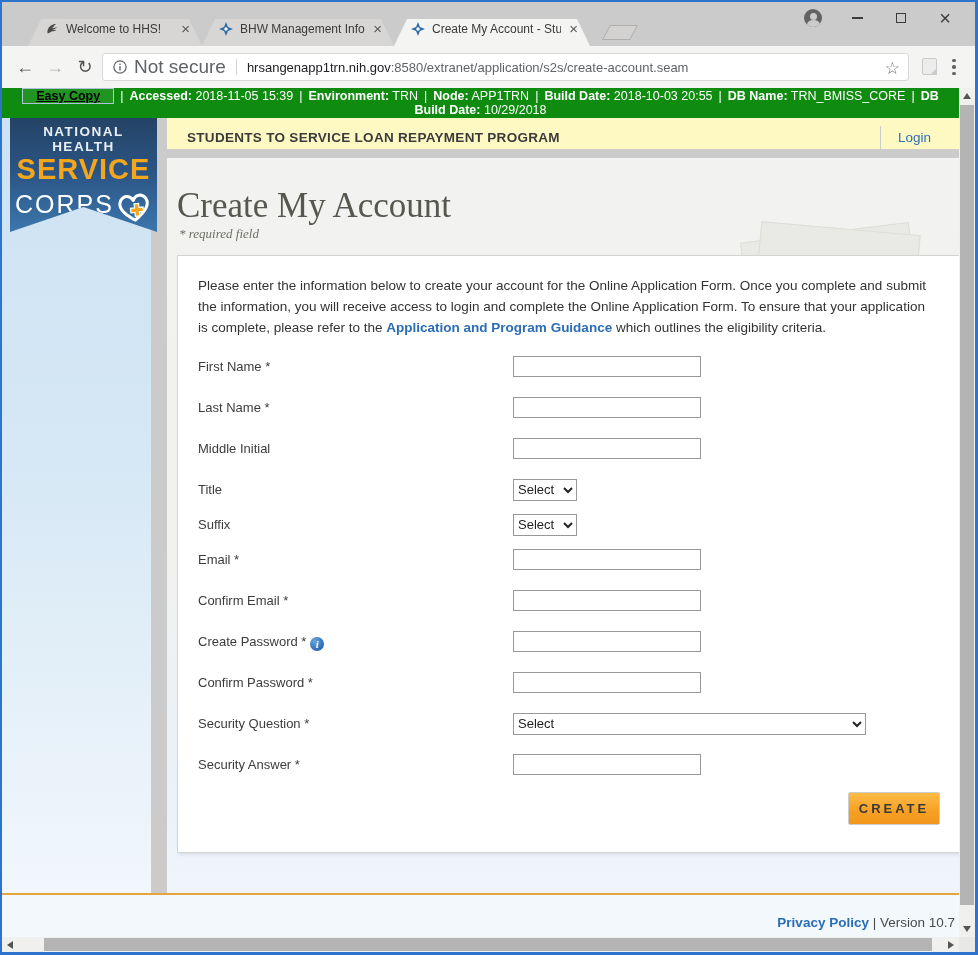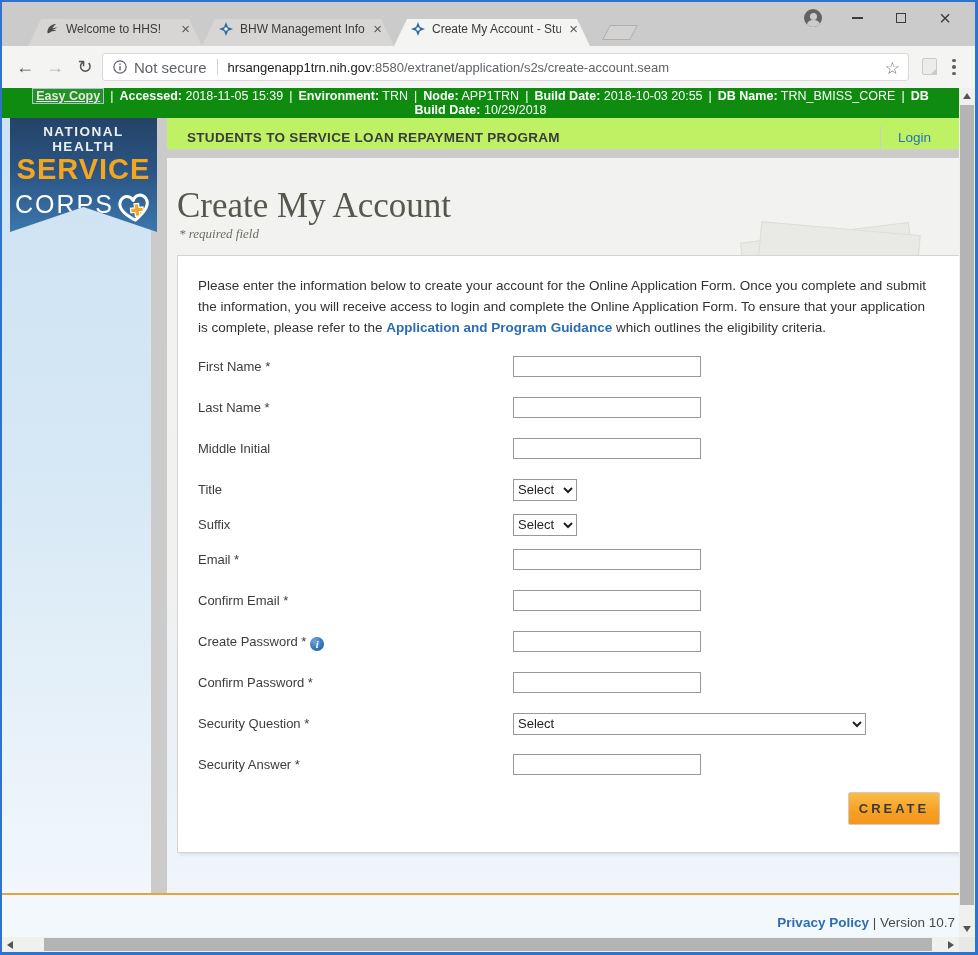--- a/index.html
+++ b/index.html
@@ -28,52 +28,52 @@
   .newtab-btn{position:absolute;left:604px;bottom:6px;width:28px;height:15px;background:#d3d2d1;border:1px solid #aeaeae;transform:skewX(-28deg);}
 
   
   .toolbar{position:absolute;top:44px;left:0;right:0;height:42px;background:#f4f4f3;z-index:2;}
   .nav-ic{position:absolute;top:8px;width:26px;height:26px;display:flex;align-items:center;justify-content:center;
           font-size:18px;color:#555;border-radius:50%;}
   .nav-ic.disabled{color:#b7b7b7;}
   .urlbox{position:absolute;left:100px;right:66px;top:7px;height:28px;background:#fff;border:1px solid #d9d9d9;border-radius:3px;
           display:flex;align-items:center;padding:0 30px 0 10px;}
   .info-ic{width:14px;height:14px;flex:none;margin-right:7px;}
-  .secure-label{font-size:15px;color:#5f6368;white-space:nowrap;}
+  .secure-label{font-size:19px;color:#5f6368;white-space:nowrap;}
   .url-div{width:1px;height:16px;background:#d2d2d2;margin:0 10px;flex:none;}
   .url-text{font-size:13px;white-space:nowrap;overflow:hidden;color:#5f6368;}
   .url-host{color:#202124;}
   .star-ic{position:absolute;right:8px;top:4px;font-size:17px;color:#6e6e6e;}
   .ext-ic{position:absolute;right:38px;top:12px;width:15px;height:17px;background:#ececec;border:1px solid #c9c9c9;border-radius:2px;}
   .ext-ic:before{content:"";position:absolute;right:-1px;bottom:-1px;border-style:solid;border-width:0 0 7px 7px;border-color:transparent transparent #cbcbcb transparent;}
   .menu-dots{position:absolute;right:12px;top:9px;width:18px;height:24px;display:flex;flex-direction:column;align-items:center;justify-content:center;gap:3px;}
   .menu-dots i{width:3.5px;height:3.5px;border-radius:50%;background:#5f6368;}
 
   
   .env-banner{position:absolute;top:86px;left:0;right:16px;height:30px;background:#0f8b0f;color:#fff;z-index:6;
               text-align:center;font-size:12.5px;line-height:14px;padding-top:1px;white-space:nowrap;}
   .env-banner b{font-weight:bold;}
   .env-sep{padding:0 6px;}
-  .easy-copy{color:#e5e5e5;text-decoration:underline;border:1px solid #aec3da;background:rgba(255,255,255,.08);padding:0 3px;font-weight:bold;text-align:right;}
+  .easy-copy{color:#000000;text-decoration:underline;border:1px solid #aec3da;background:rgba(255,255,255,.08);padding:0 13px;font-weight:bold;text-align:right;}
 
   
   .page-band{position:absolute;top:116px;left:0;right:16px;height:775px;overflow:hidden;}
   .sidebar{position:absolute;left:0;top:0;width:149px;height:100%;
            background:linear-gradient(180deg,#cde2f2 0%,#d6e8f5 45%,#eaf3fa 85%,#f1f7fc 100%);padding-left:25px;}
   .logo{position:absolute;left:8px;top:-18px;width:147px;height:132px;z-index:5;
         background:linear-gradient(180deg,#223d5b 0%,#2b5585 55%,#3c77ad 100%);
         clip-path:polygon(0 0,100% 0,100% 100%,50% 81%,0 100%);
         padding-top:24px;text-align:center;}
   .logo-l1{color:#e9eef3;font-size:13.5px;letter-spacing:1.5px;font-weight:bold;}
   .logo-l2{color:#f4a71d;font-size:29px;font-weight:bold;letter-spacing:1px;line-height:31px;}
   .logo-l3{color:#fff;font-size:25px;letter-spacing:2px;line-height:29px;display:flex;align-items:center;justify-content:center;gap:2px;}
   .heart-ic{width:36px;height:33px;margin-top:6px;transform:rotate(-6deg);}
 
   .main-col{position:absolute;left:165px;top:0;right:0;height:100%;}
-  .prog-header{position:absolute;top:0;left:0;right:0;height:32px;background:#bef264;border-bottom:1px solid #cfcfcf;}
+  .prog-header{position:absolute;top:0;left:0;right:0;height:32px;background:#fef9c3;border-bottom:1px solid #cfcfcf;}
   .prog-title{position:absolute;left:20px;top:12px;font-size:13.5px;font-weight:bold;color:#3b3b3b;letter-spacing:.3px;}
   .login-div{position:absolute;right:78px;top:8px;width:1px;height:24px;background:#ccc;}
   .login-link{position:absolute;right:28px;top:12px;font-size:13.5px;color:#2a6fb8;}
 
   .content-zone{position:absolute;top:40px;left:0;right:0;bottom:0;
                 background:linear-gradient(180deg,#f2f2f0 0%,#f1f1ef 55%,#eaf1f8 85%,#eff5fb 100%);}
   .page-title{position:absolute;left:10px;top:28px;font-family:"Liberation Serif",serif;font-size:35px;color:#57574f;}
   .required-note{position:absolute;left:12px;top:68px;font-family:"Liberation Serif",serif;font-style:italic;font-size:13px;color:#6e6e65;}
 
   .paper-deco{position:absolute;right:42px;top:68px;width:180px;height:100px;z-index:0;}

